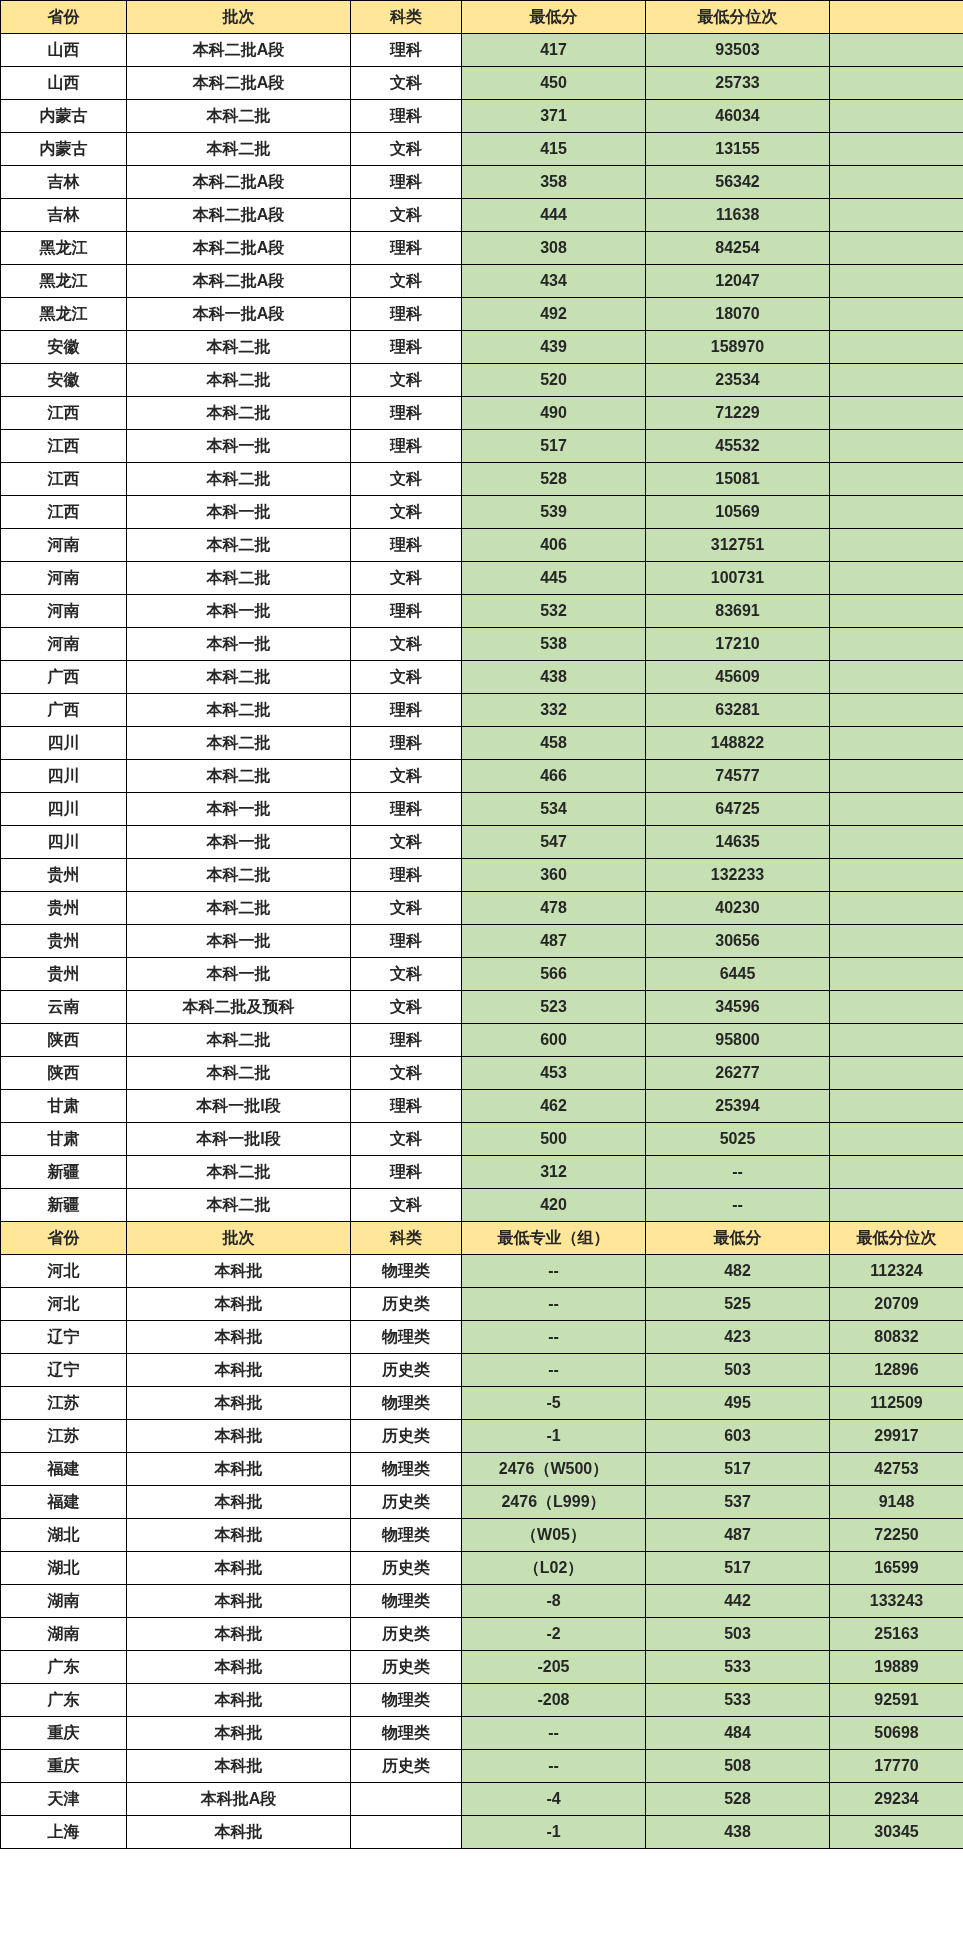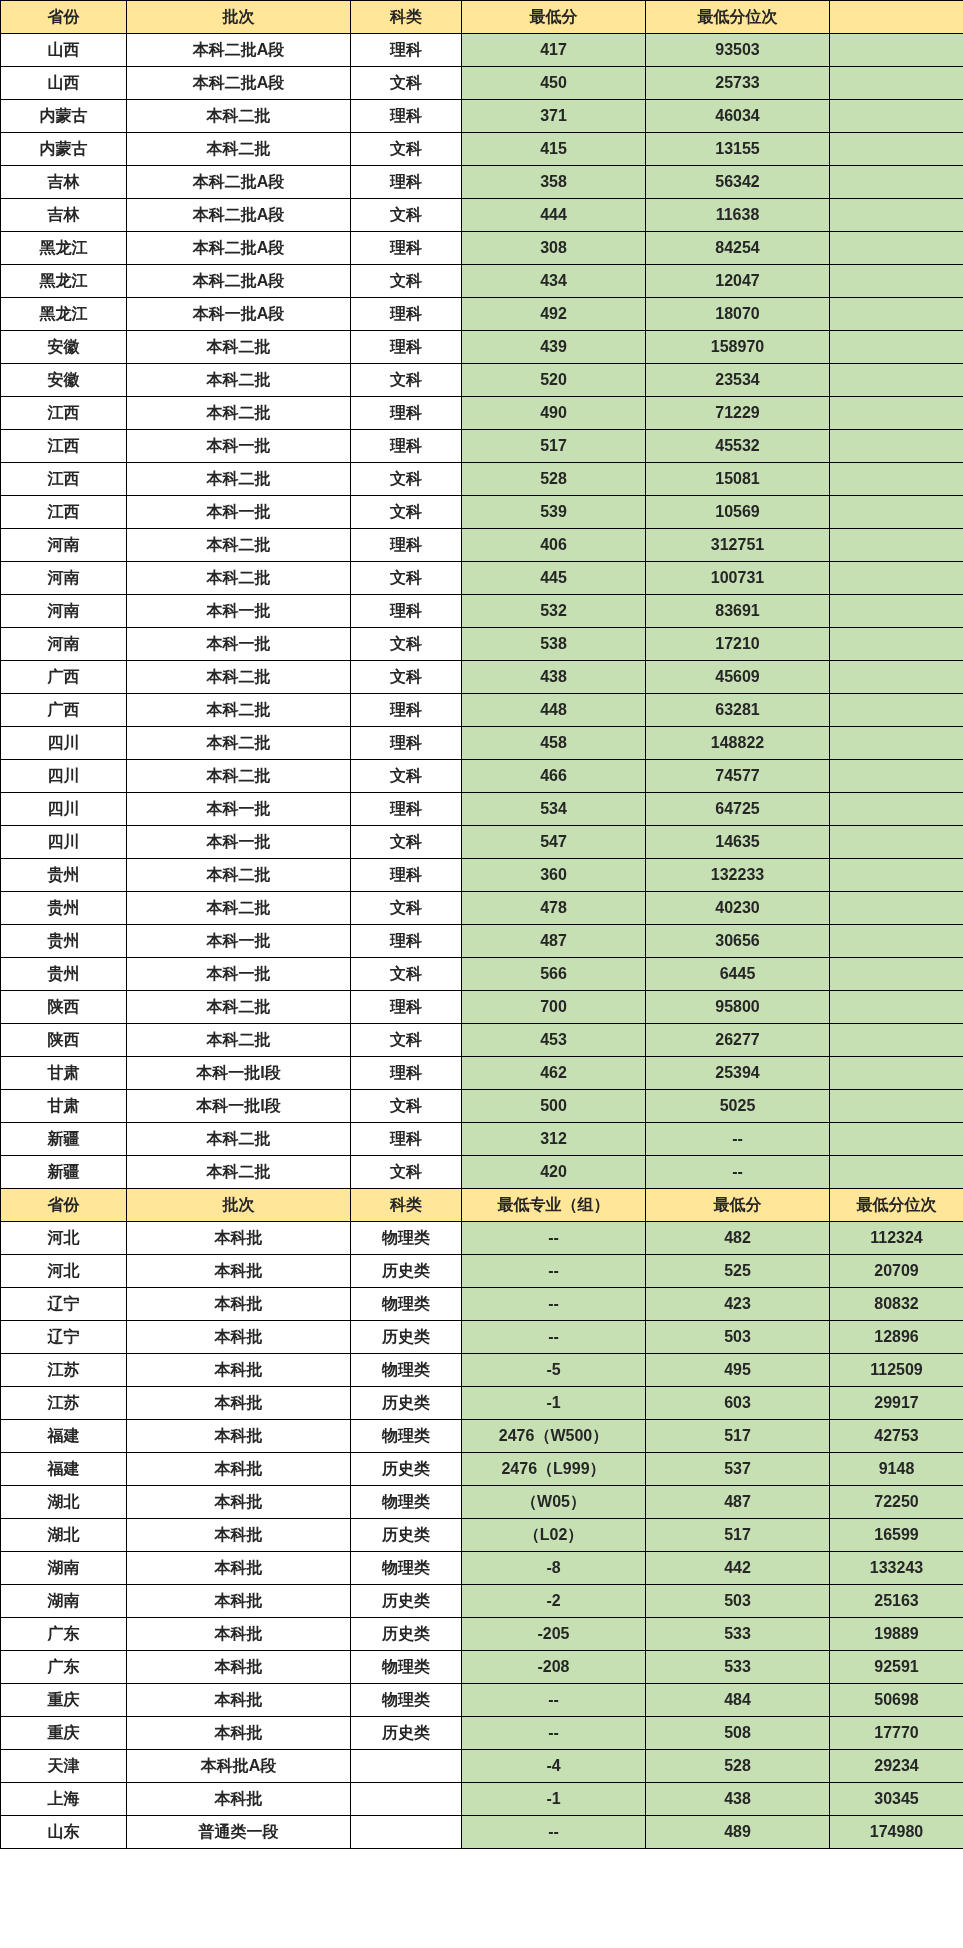--- a/index.html
+++ b/index.html
@@ -227,21 +227,21 @@
         <td>本科二批</td>
         <td>文科</td>
         <td class="green">438</td>
         <td class="green">45609</td>
         <td class="green"></td>
       </tr>
       <tr>
         <td>广西</td>
         <td>本科二批</td>
         <td>理科</td>
-        <td class="green">448</td>
+        <td class="green">332</td>
         <td class="green">63281</td>
         <td class="green"></td>
       </tr>
       <tr>
         <td>四川</td>
         <td>本科二批</td>
         <td>理科</td>
         <td class="green">458</td>
         <td class="green">148822</td>
         <td class="green"></td>
@@ -296,24 +296,32 @@
       </tr>
       <tr>
         <td>贵州</td>
         <td>本科一批</td>
         <td>文科</td>
         <td class="green">566</td>
         <td class="green">6445</td>
         <td class="green"></td>
       </tr>
       <tr>
+        <td>云南</td>
+        <td>本科二批及预科</td>
+        <td>文科</td>
+        <td class="green">523</td>
+        <td class="green">34596</td>
+        <td class="green"></td>
+      </tr>
+      <tr>
         <td>陕西</td>
         <td>本科二批</td>
         <td>理科</td>
-        <td class="green">700</td>
+        <td class="green">600</td>
         <td class="green">95800</td>
         <td class="green"></td>
       </tr>
       <tr>
         <td>陕西</td>
         <td>本科二批</td>
         <td>文科</td>
         <td class="green">453</td>
         <td class="green">26277</td>
         <td class="green"></td>
@@ -495,22 +503,14 @@
         <td class="green">29234</td>
       </tr>
       <tr>
         <td>上海</td>
         <td>本科批</td>
         <td></td>
         <td class="green">-1</td>
         <td class="green">438</td>
         <td class="green">30345</td>
       </tr>
-      <tr>
-        <td>山东</td>
-        <td>普通类一段</td>
-        <td></td>
-        <td class="green">--</td>
-        <td class="green">489</td>
-        <td class="green">174980</td>
-      </tr>
     </tbody>
 </table>
 
 </body></html>

